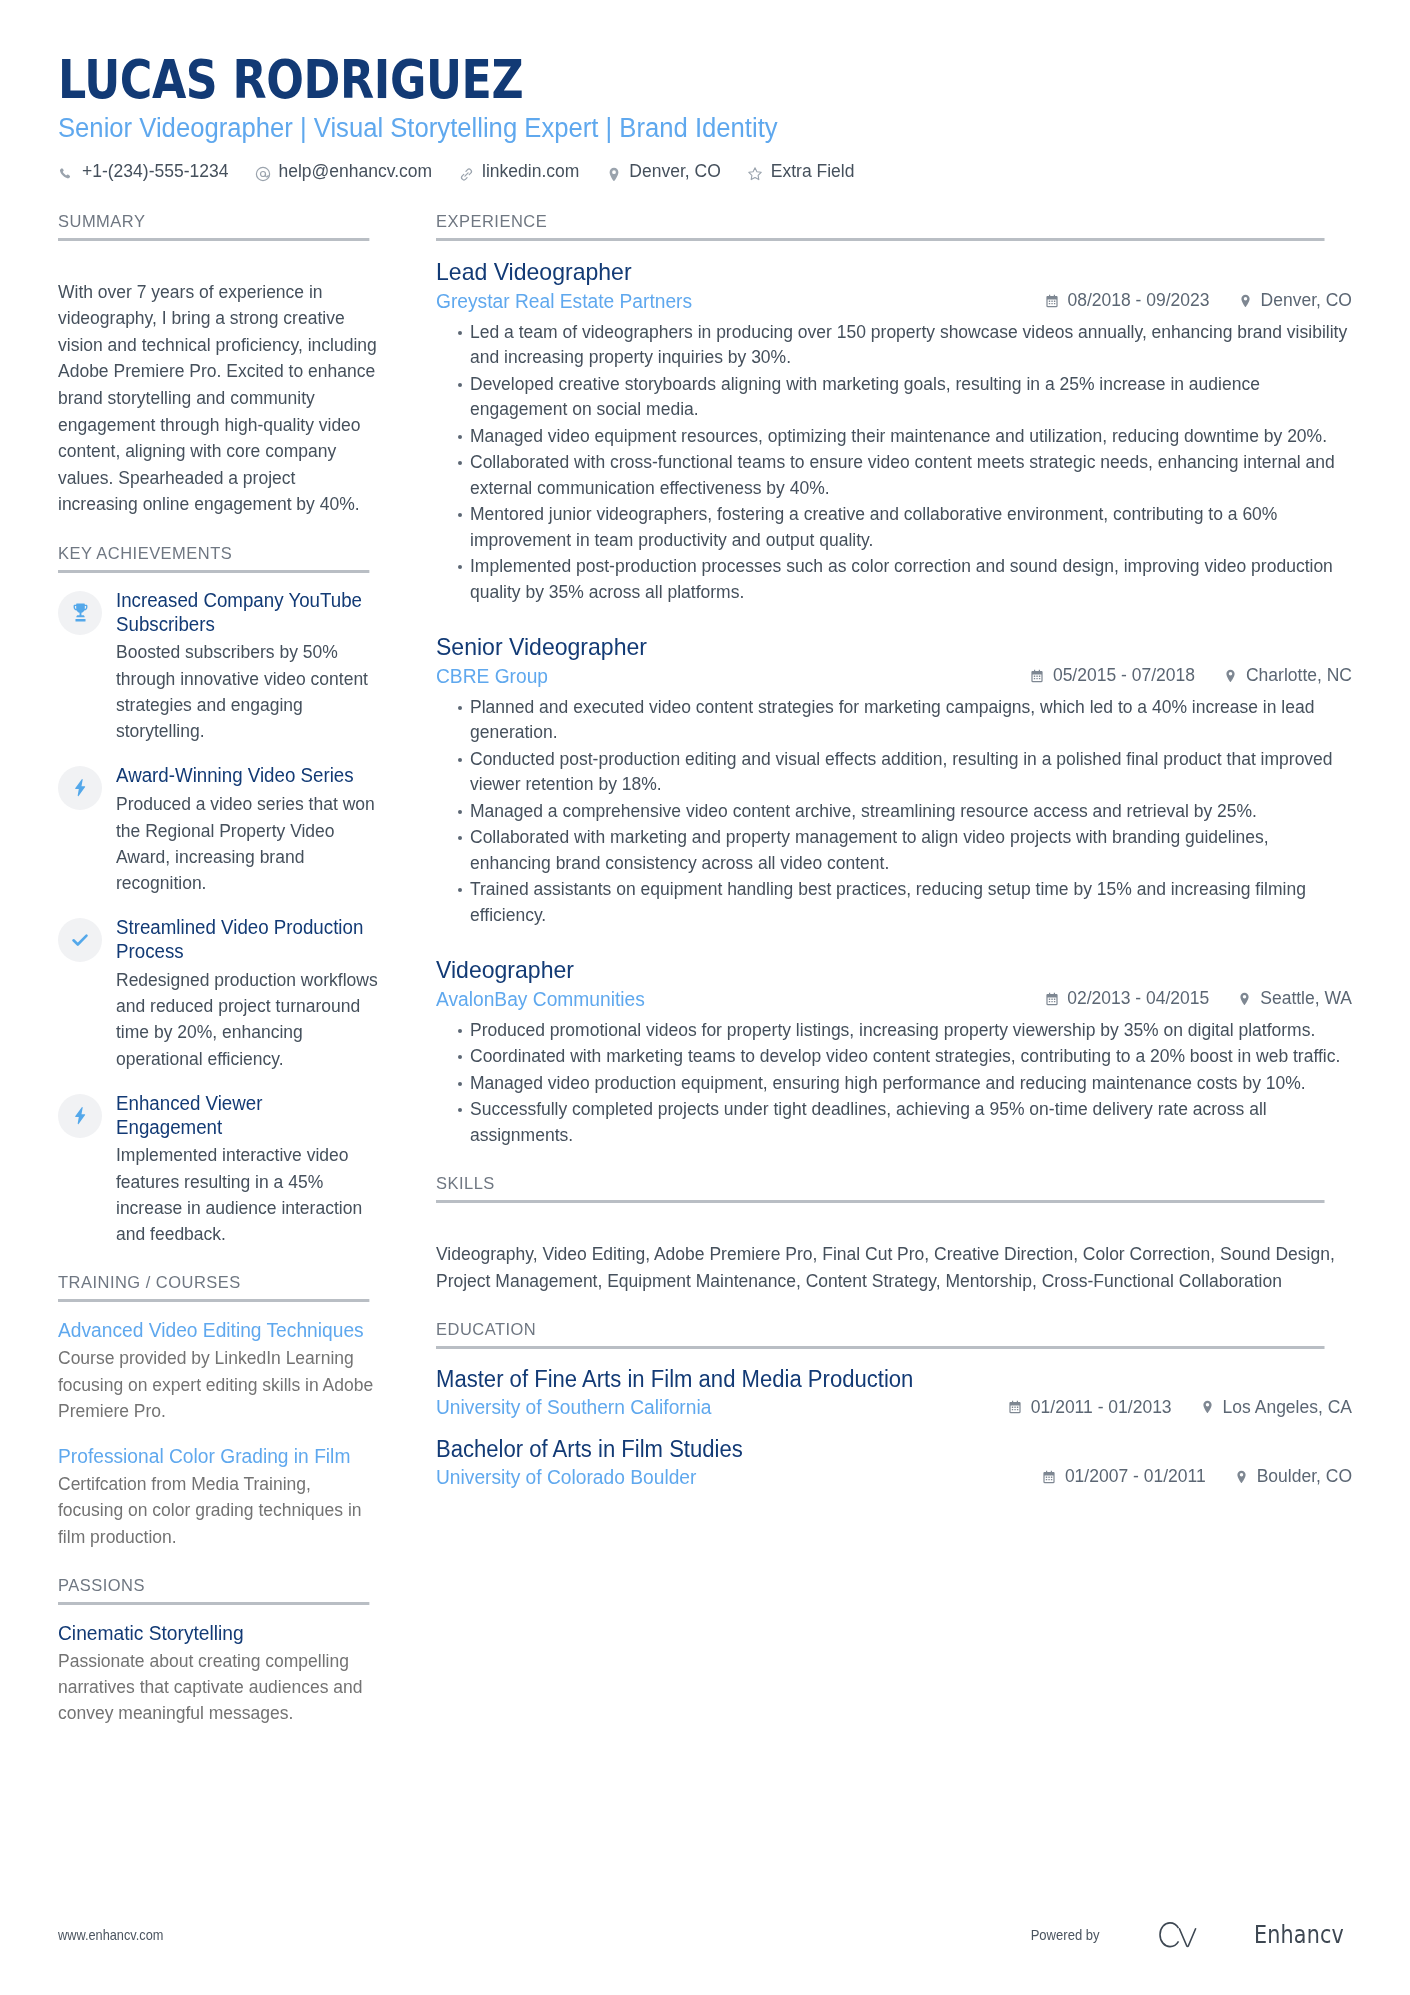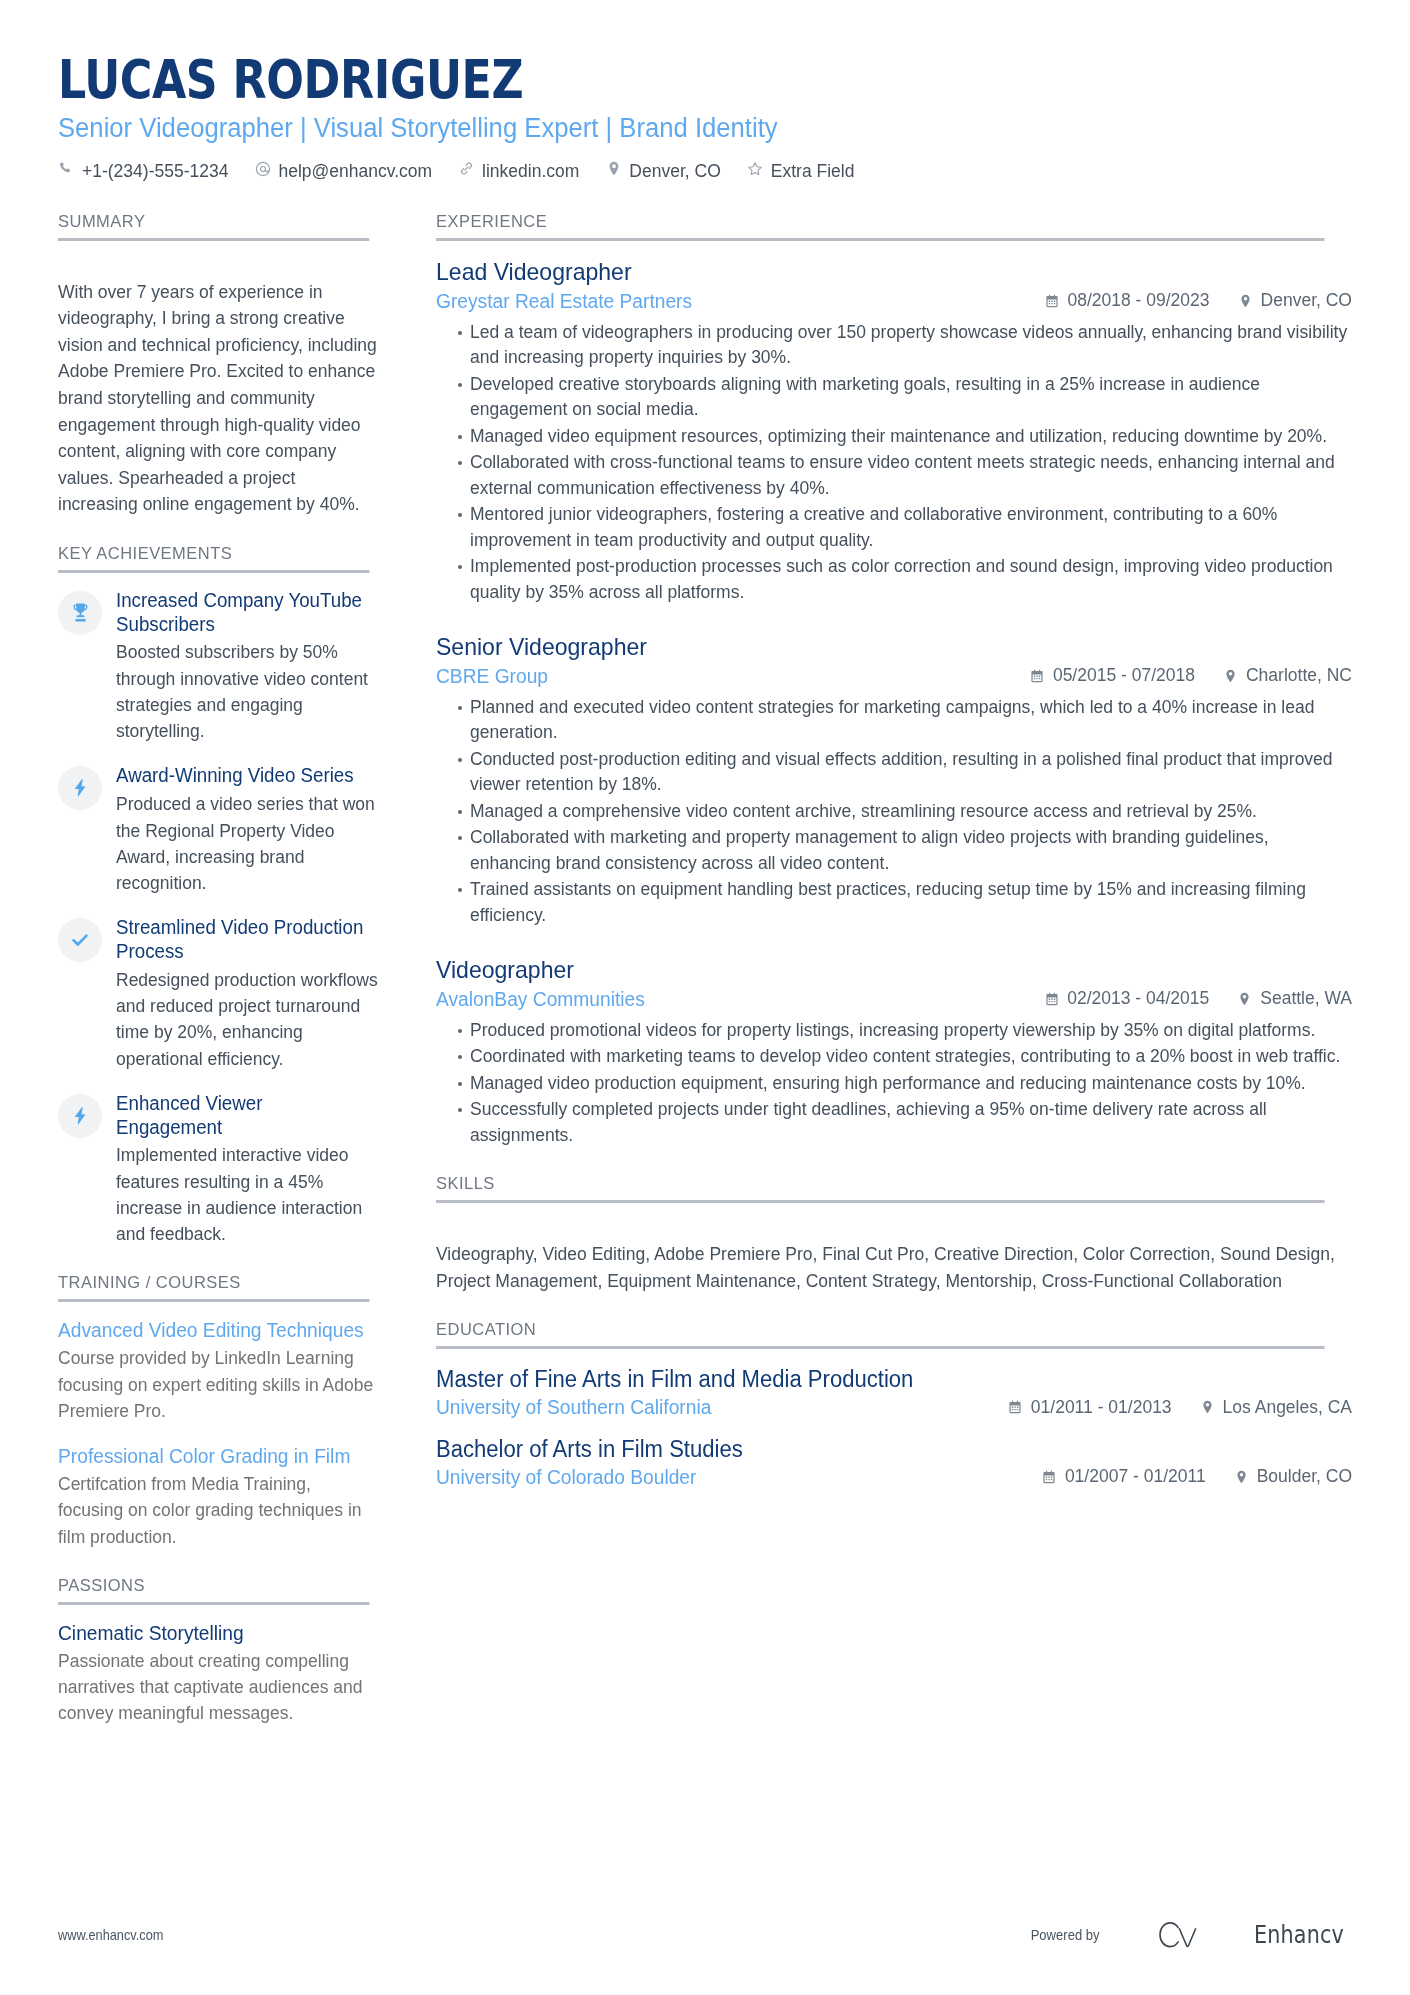--- a/index.html
+++ b/index.html
@@ -46,21 +46,21 @@
   .contact-row {
     display: flex;
     align-items: center;
     flex-wrap: wrap;
     gap: 0;
     font-size: 17.5px;
     color: #45505c;
   }
   .contact-item {
     display: inline-flex;
-    align-items: flex-start;
+    align-items: flex-end;
     margin-right: 26px;
     white-space: nowrap;
   }
   .contact-item .ci-ico {
     display: inline-flex;
     align-items: center;
     justify-content: center;
     width: 17px;
     margin-right: 7px;
     color: #9aa3ad;

